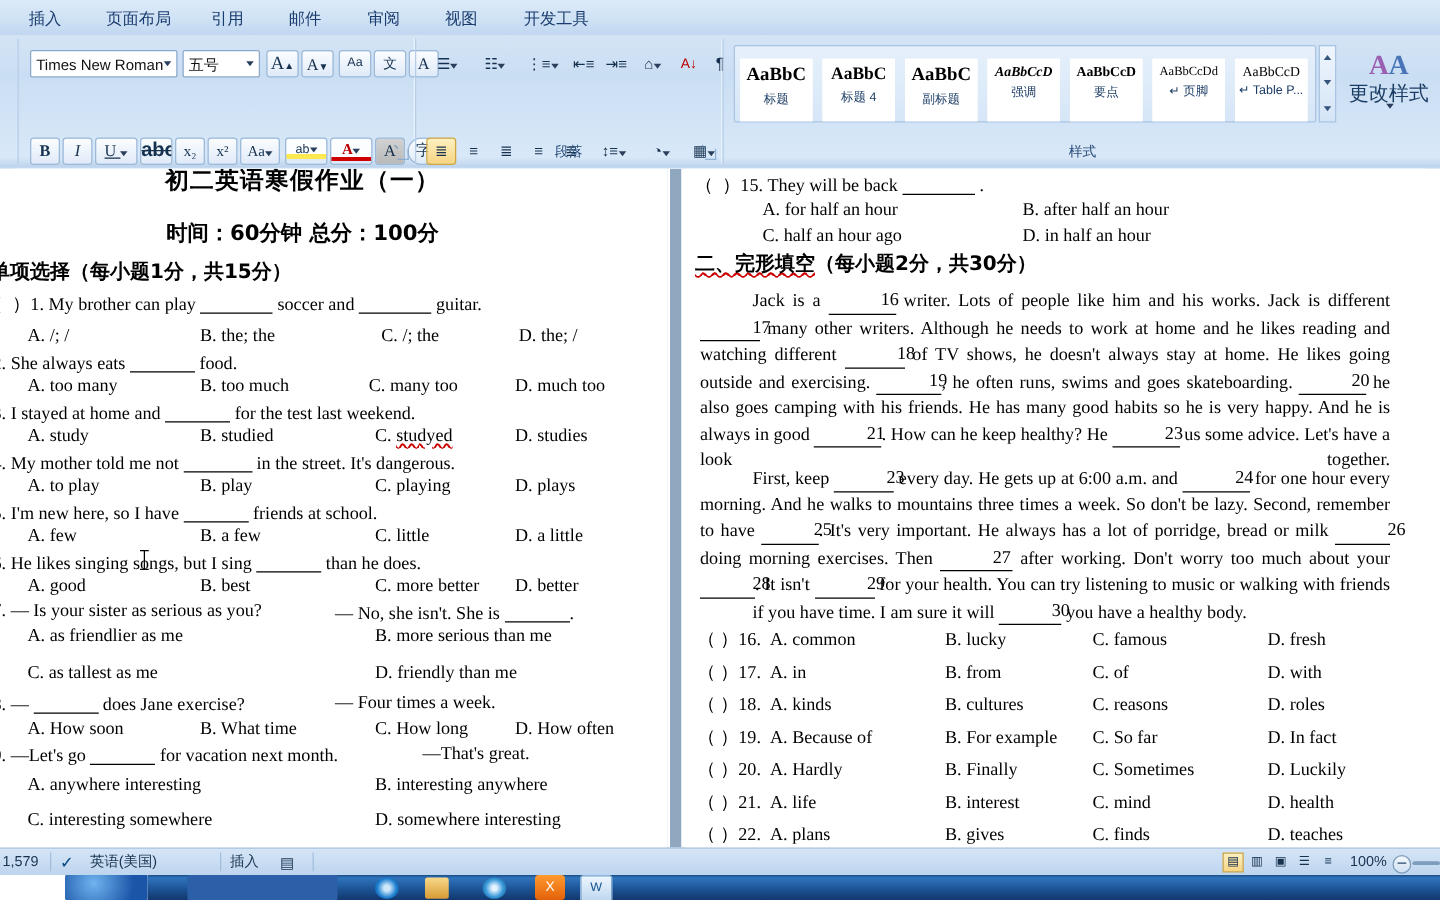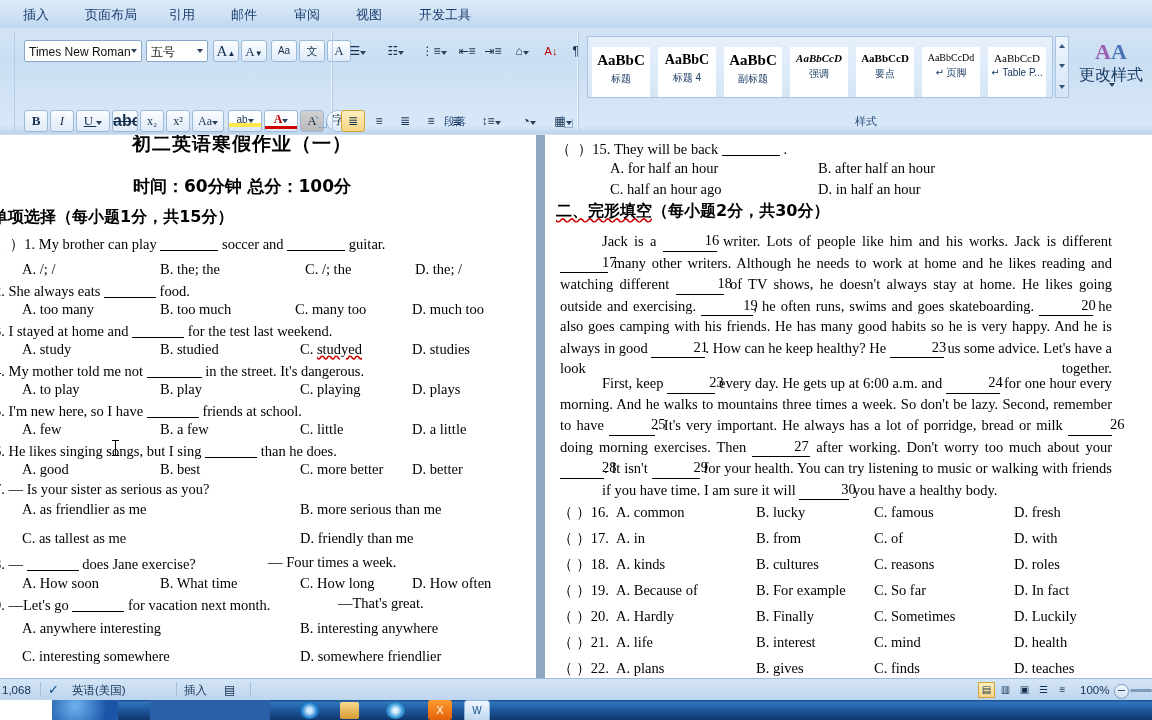--- a/index.html
+++ b/index.html
@@ -352,20 +352,23 @@
       6. He likes singing songs, but I sing <span class="blank" style="width:52px">&nbsp;</span> than he does.
     </div>
     <div class="opt" style="left:22px;top:326px">A. good</div>
     <div class="opt" style="left:160px;top:326px">B. best</div>
     <div class="opt" style="left:300px;top:326px">C. more better</div>
     <div class="opt" style="left:412px;top:326px">D. better</div>
 
     <div class="qline" style="left:-6px;top:346px">
       7. — Is your sister as serious as you?
     </div>
+    <div class="qline" style="left:268px;top:346px">
+      — No, she isn't. She is <span class="blank" style="width:52px">&nbsp;</span>.
+    </div>
     <div class="opt" style="left:22px;top:366px">A. as friendlier as me</div>
     <div class="opt" style="left:300px;top:366px">B. more serious than me</div>
     <div class="opt" style="left:22px;top:395px">C. as tallest as me</div>
     <div class="opt" style="left:300px;top:395px">D. friendly than me</div>
 
     <div class="qline" style="left:-6px;top:419px">
       8. — <span class="blank" style="width:52px">&nbsp;</span> does Jane exercise?
     </div>
     <div class="qline" style="left:268px;top:419px">— Four times a week.</div>
     <div class="opt" style="left:22px;top:440px">A. How soon</div>
@@ -373,21 +376,21 @@
     <div class="opt" style="left:300px;top:440px">C. How long</div>
     <div class="opt" style="left:412px;top:440px">D. How often</div>
 
     <div class="qline" style="left:-6px;top:460px">
       9. —Let's go <span class="blank" style="width:52px">&nbsp;</span> for vacation next month.
     </div>
     <div class="qline" style="left:338px;top:460px">—That's great.</div>
     <div class="opt" style="left:22px;top:485px">A. anywhere interesting</div>
     <div class="opt" style="left:300px;top:485px">B. interesting anywhere</div>
     <div class="opt" style="left:22px;top:513px">C. interesting somewhere</div>
-    <div class="opt" style="left:300px;top:513px">D. somewhere friendlier</div>
+    <div class="opt" style="left:300px;top:513px">D. somewhere interesting</div>
 
     <div id="caret"></div>
   </div>
 
   <div class="page" id="pageR">
 
     <div class="qline" style="left:8px;top:4px">
       （&nbsp;&nbsp;）15. They will be back <span class="blank" style="width:58px">&nbsp;</span> .
     </div>
     <div class="opt" style="left:62px;top:25px">A. for half an hour</div>
@@ -456,21 +459,21 @@
 
     <div class="qline" style="left:10px;top:525px">（   ）22.</div>
     <div class="opt" style="left:68px;top:525px">A. plans</div>
     <div class="opt" style="left:208px;top:525px">B. gives</div>
     <div class="opt" style="left:326px;top:525px">C. finds</div>
     <div class="opt" style="left:466px;top:525px">D. teaches</div>
   </div>
 </div>
 
 <div id="status">
-  <div class="stitem" style="left:2px">1,068</div>
+  <div class="stitem" style="left:2px">1,579</div>
   <div class="sep" style="left:40px"></div>
   <div class="stitem" style="left:48px;font-size:13px;color:#0a4a82">✓</div>
   <div class="stitem" style="left:72px">英语(美国)</div>
   <div class="sep" style="left:176px"></div>
   <div class="stitem" style="left:184px">插入</div>
   <div class="stitem" style="left:224px;font-size:12px">▤</div>
   <div class="sep" style="left:250px"></div>
 
   <div class="viewbtn sel" style="left:978px;line-height:14px;text-align:center;font-size:10px">▤</div>
   <div class="viewbtn" style="left:997px;line-height:14px;text-align:center;font-size:10px">▥</div>

